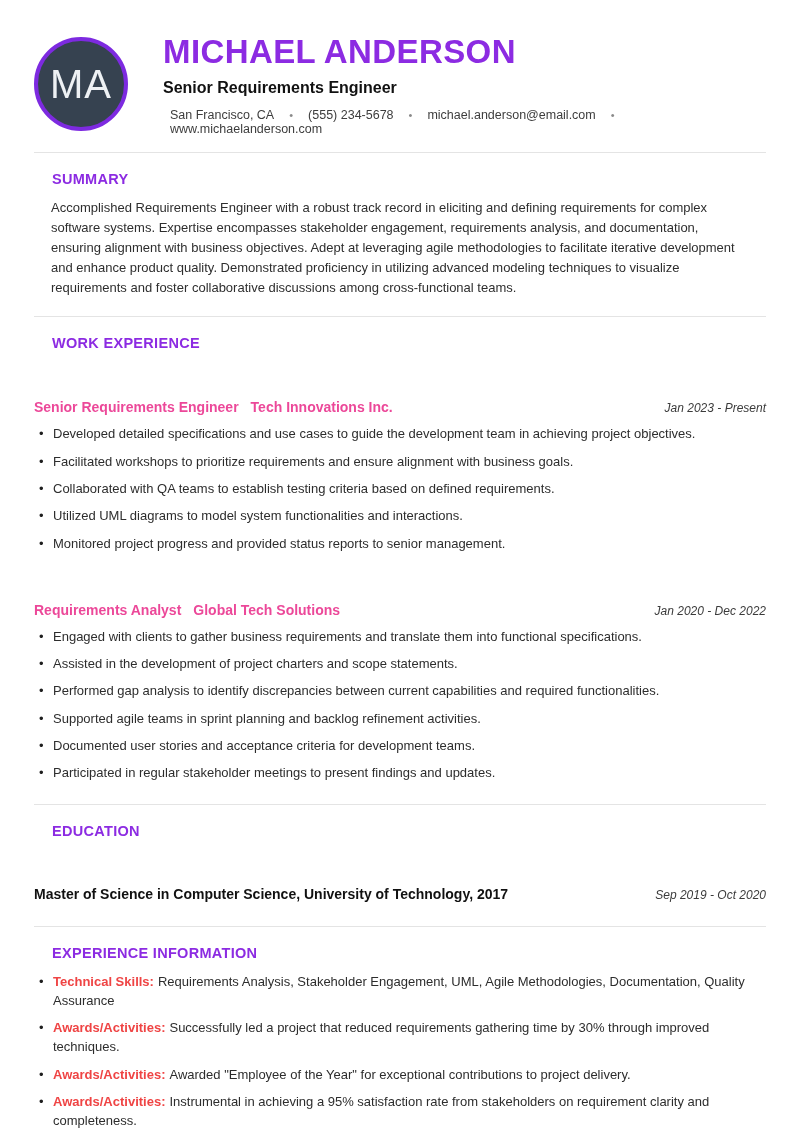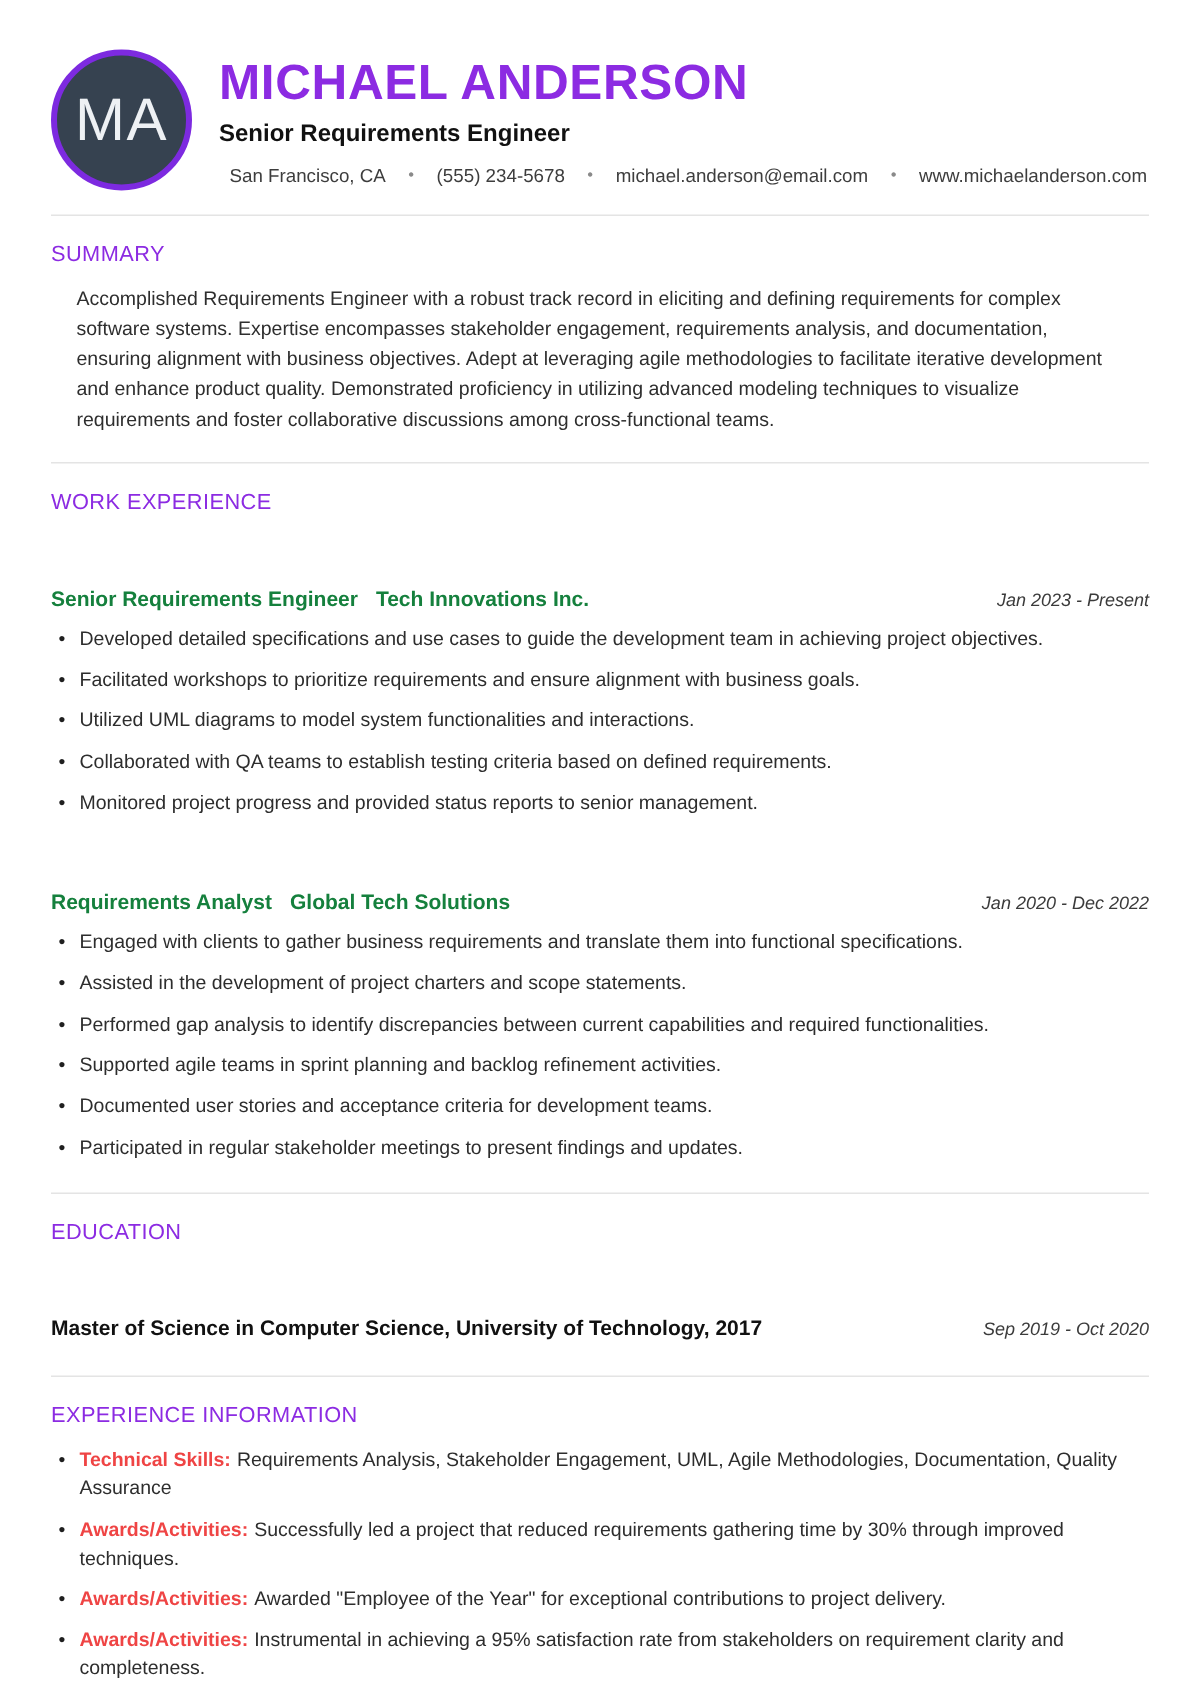--- a/index.html
+++ b/index.html
@@ -16,21 +16,21 @@
     width: 800px;
     min-height: 1130px;
     padding: 0 34px 40px;
     background: #fff;
   }
 
   
   .header {
     display: flex;
     align-items: center;
-    gap: 18px;
+    gap: 35px;
     padding: 33px 0 16px;
   }
   .avatar {
     flex: 0 0 auto;
     width: 94px;
     height: 94px;
     border-radius: 50%;
     background: var(--avatar-bg, #364250);
     border: 4px solid var(--avatar-ring, #7d2ae0);
     display: flex;
@@ -75,40 +75,41 @@
 
   
   .divider {
     border: none;
     border-top: 1px solid #e4e4e4;
     height: 0;
   }
   .section-heading {
     margin-top: 18px;
     font-size: 14.5px;
-    font-weight: 400;
+    font-weight: 700;
     letter-spacing: 0.3px;
     color: var(--accent, #8c2be2);
+    margin-left: 18px;
   }
   .summary-text {
     margin: 11px 17px 18px;
     font-size: 13px;
     line-height: 1.55;
     color: #2e2e2e;
     max-width: 740px;
   }
 
   
   .job { margin-top: 14px; }
   .job-header, .edu-row {
     display: flex;
     justify-content: space-between;
     align-items: baseline;
   }
-  .job-titleline { font-size: 14px; font-weight: 700; color: #15803d; }
+  .job-titleline { font-size: 14px; font-weight: 700; color: #ec4899; }
   .job-company { margin-left: 12px; }
   .date-range {
     font-size: 12px;
     font-style: italic;
     font-weight: 400;
     color: #3b3b3b;
     white-space: nowrap;
     margin-top: 36px;
   }
   ul.bullets {
@@ -181,22 +182,22 @@
     <div class="job">
       <div class="job-header">
         <div class="job-titleline">
           <span>Senior Requirements Engineer</span><span class="job-company">Tech Innovations Inc.</span>
         </div>
         <span class="date-range">Jan 2023 - Present</span>
       </div>
       <ul class="bullets">
         <li>Developed detailed specifications and use cases to guide the development team in achieving project objectives.</li>
         <li>Facilitated workshops to prioritize requirements and ensure alignment with business goals.</li>
+        <li>Collaborated with QA teams to establish testing criteria based on defined requirements.</li>
         <li>Utilized UML diagrams to model system functionalities and interactions.</li>
-        <li>Collaborated with QA teams to establish testing criteria based on defined requirements.</li>
         <li>Monitored project progress and provided status reports to senior management.</li>
       </ul>
     </div>
 
     <div class="job">
       <div class="job-header">
         <div class="job-titleline">
           <span>Requirements Analyst</span><span class="job-company">Global Tech Solutions</span>
         </div>
         <span class="date-range">Jan 2020 - Dec 2022</span>

